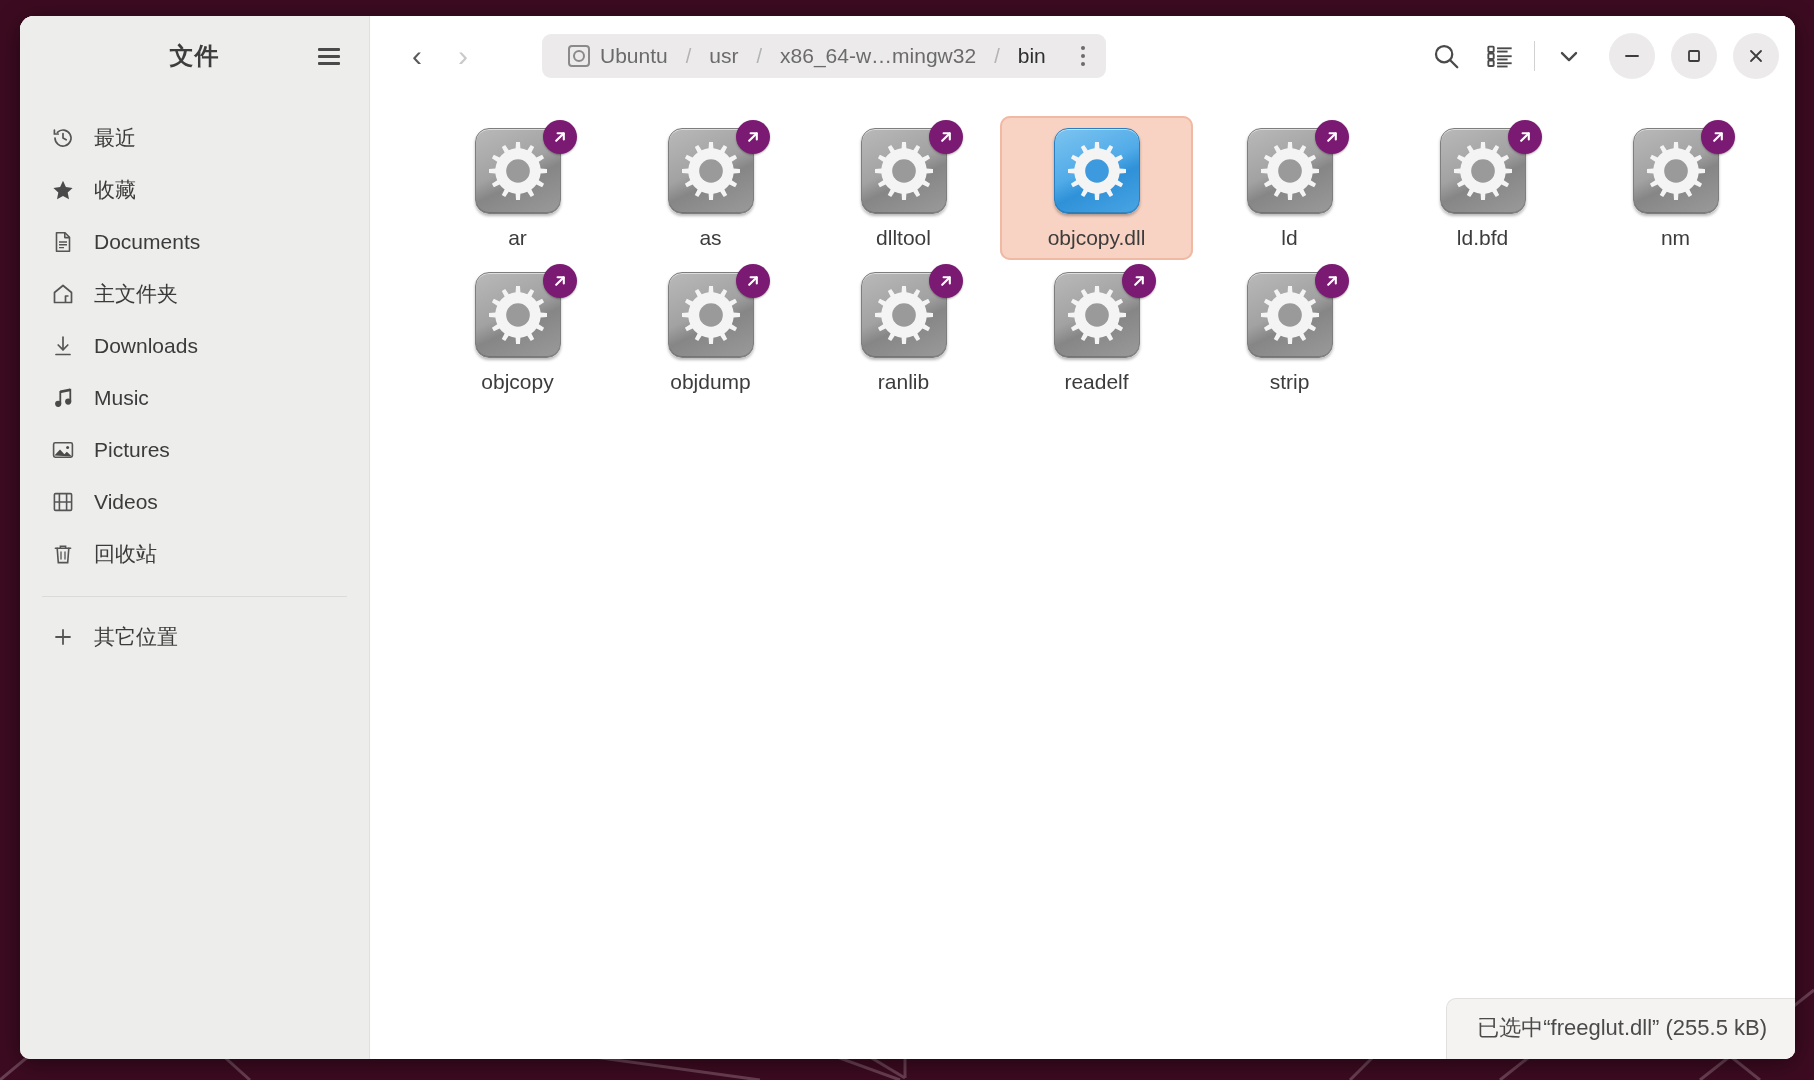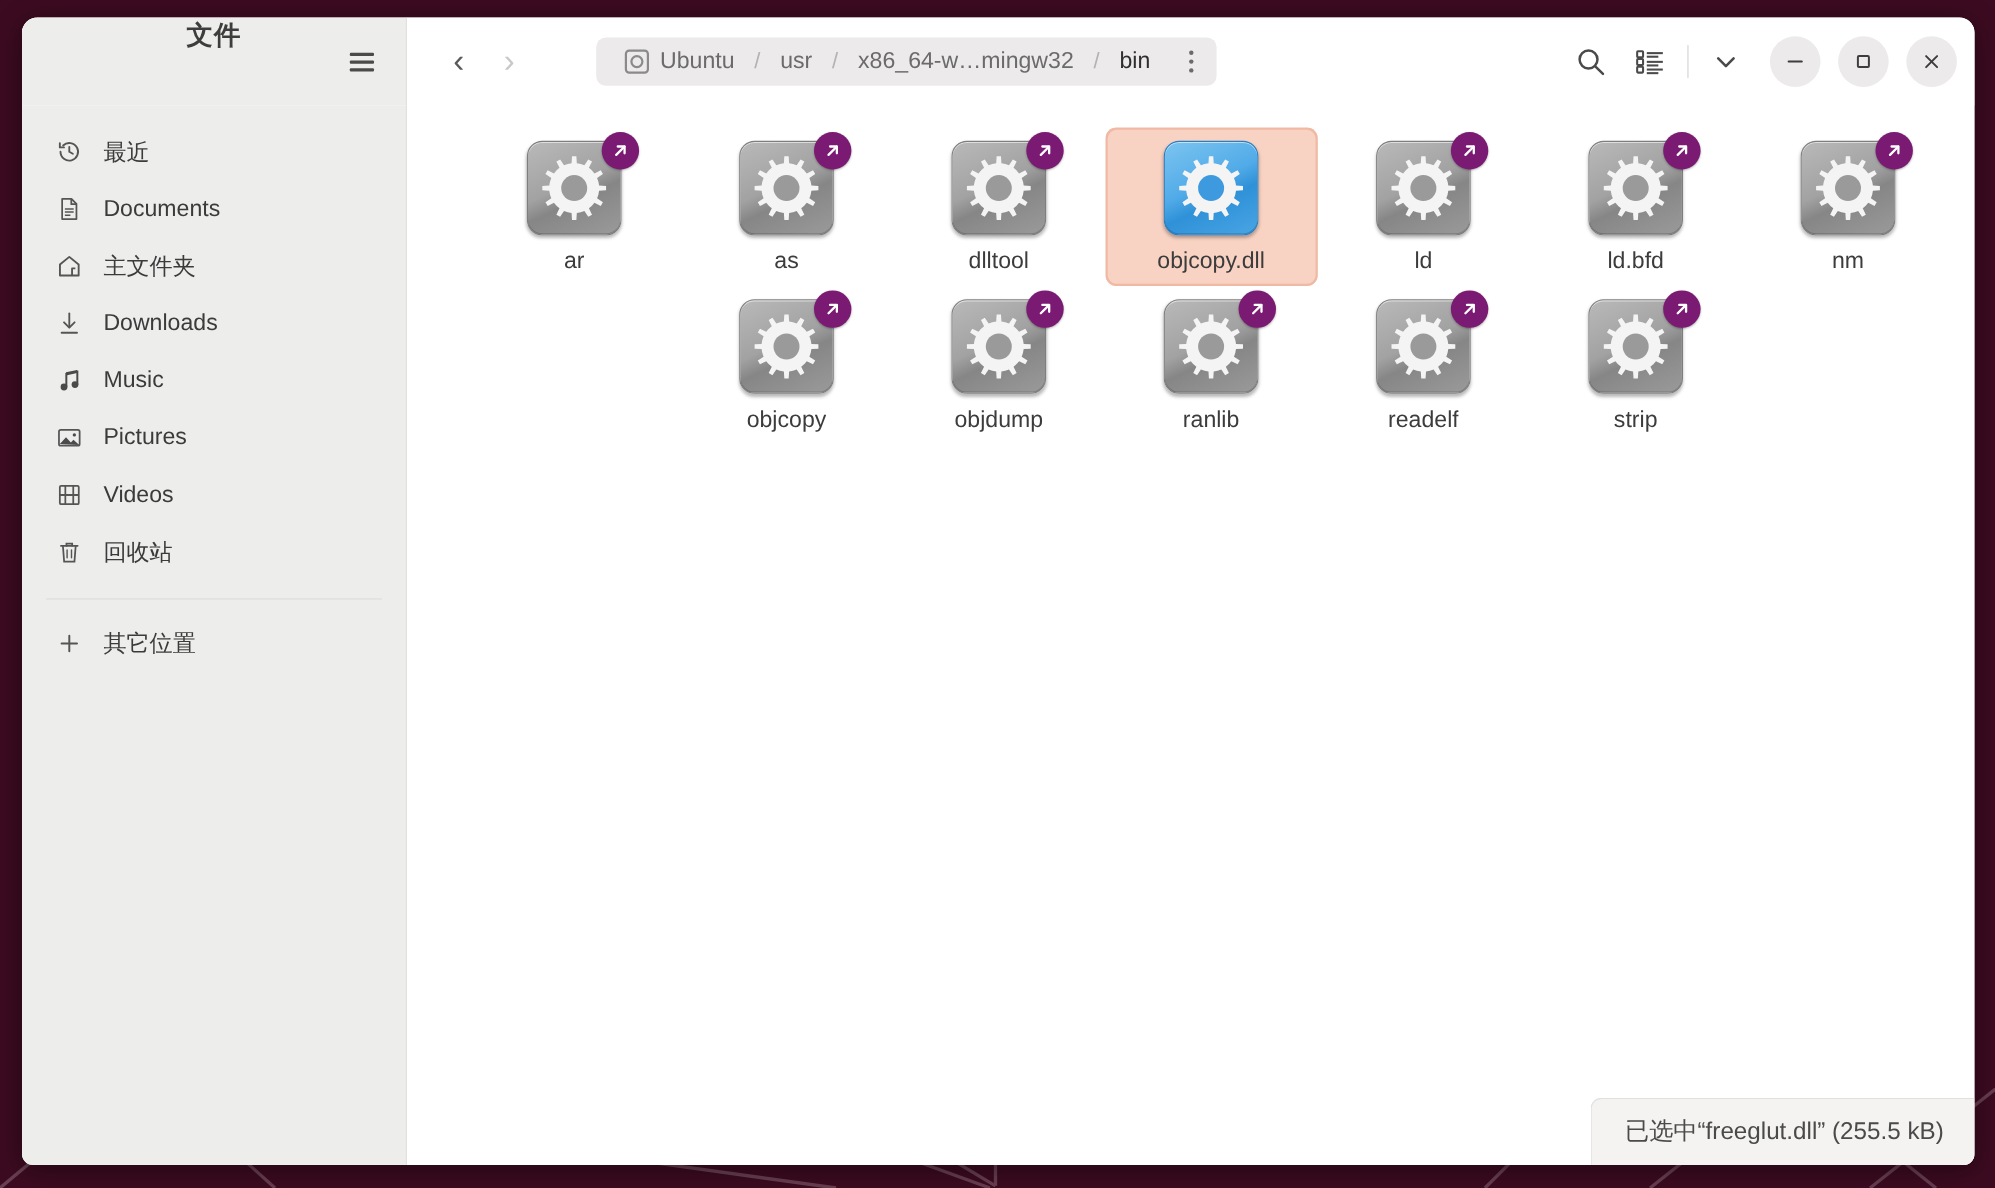--- a/index.html
+++ b/index.html
@@ -51,21 +51,21 @@
     display: flex;
     flex: 0 0 80px;
     background: #ffffff;
   }
 
   .hb-sidebar {
     width: 350px;
     flex: 0 0 350px;
     background: #ededeb;
     display: flex;
-    align-items: flex-start;
+    align-items: center;
     justify-content: center;
     position: relative;
     border-right: 1px solid #e0e0dd;
   }
   .hb-title {
     font-size: 24px;
     font-weight: bold;
     color: #3d3d3d;
     letter-spacing: 1px;
   }
@@ -247,21 +247,20 @@
     background: #ffffff;
     position: relative;
     overflow: hidden;
   }
   #grid {
     display: flex;
     flex-wrap: wrap;
     align-content: flex-start;
     padding: 20px 14px;
     gap: 0;
-    justify-content: center;
   }
   .file {
     width: 193px;
     padding: 12px 6px 10px 6px;
     display: flex;
     flex-direction: column;
     align-items: center;
     border-radius: 10px;
     cursor: pointer;
     position: relative;
@@ -463,20 +462,28 @@
         <span class="side-icon">
           <svg width="24" height="24" viewBox="0 0 24 24" fill="none" stroke="#555" stroke-width="1.7" stroke-linecap="round">
             <path d="M4 12a8 8 0 1 0 2.4-5.7"></path>
               <path d="M3.4 4.2 V8 H7.2"></path>
               <path d="M12 7.5 V12 L15.2 13.8"></path>
           </svg>
         </span>
         <span>最近</span>
       </div>
 
+      <div class="side-item">
+        <span class="side-icon">
+          <svg width="24" height="24" viewBox="0 0 24 24" fill="#4a4a4a">
+            <path d="M12 2.8 14.9 9.1 21.6 9.9 16.7 14.5 18 21.2 12 17.9 6 21.2 7.3 14.5 2.4 9.9 9.1 9.1Z"></path>
+          </svg>
+        </span>
+        <span>收藏</span>
+      </div>
 
       <div class="side-item">
         <span class="side-icon">
           <svg width="24" height="24" viewBox="0 0 24 24" fill="none" stroke="#555" stroke-width="1.6" stroke-linejoin="round">
             <path d="M5.5 2.8 H14 L18.5 7.3 V21.2 H5.5Z"></path>
               <path d="M13.8 2.8 V7.6 H18.4"></path>
             <path d="M8 12 H16 M8 14.8 H16 M8 17.6 H13" stroke-width="1.4"></path>
           </svg>
         </span>
         <span>Documents</span>

